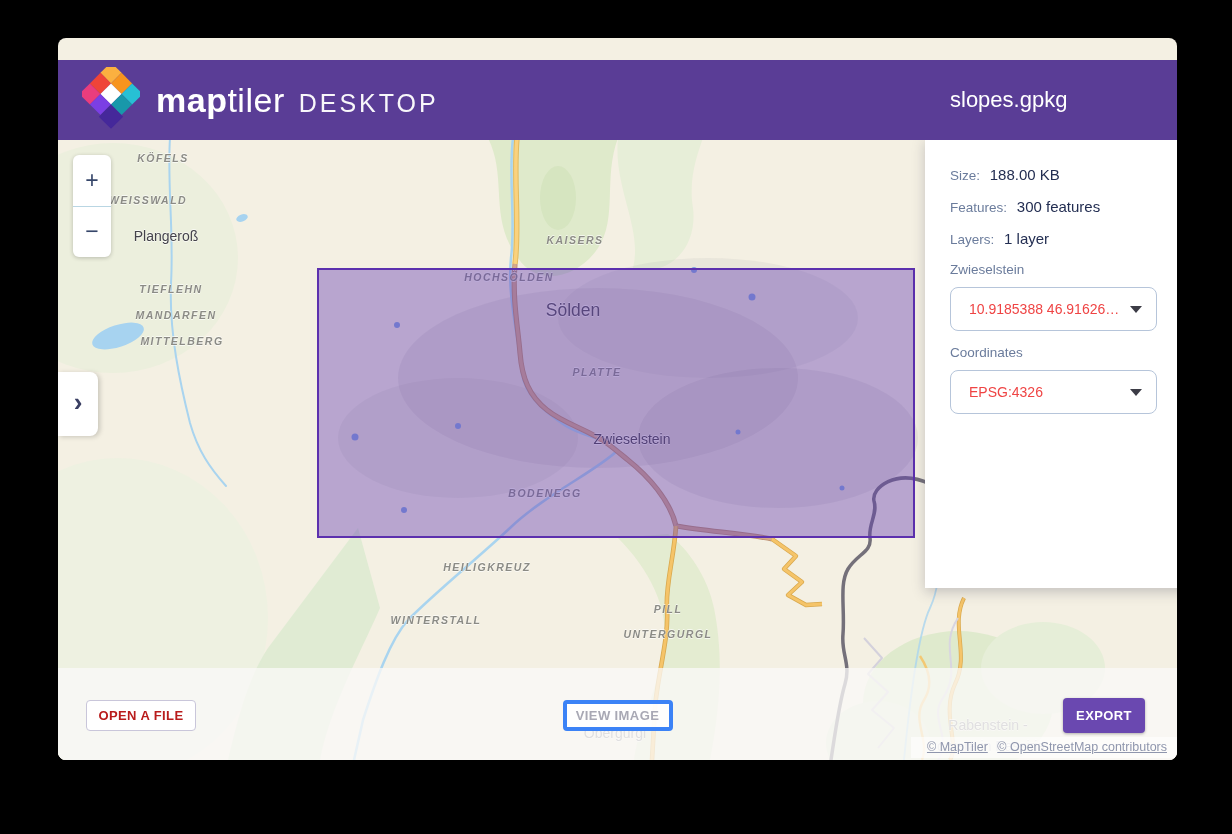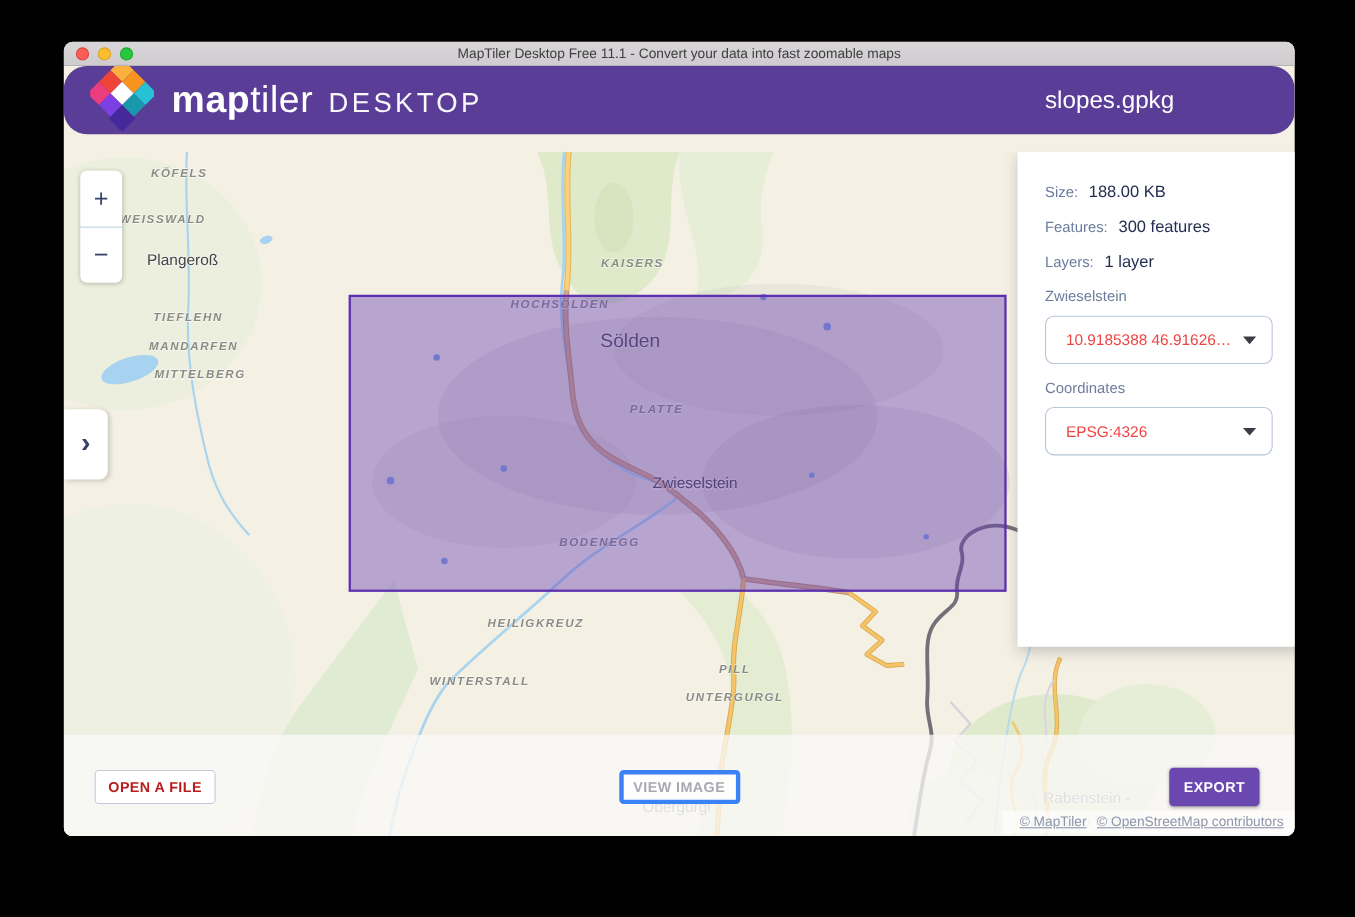--- a/index.html
+++ b/index.html
@@ -14,22 +14,22 @@
   .titlebar { position:absolute; left:0; top:0; width:100%; height:22px;
               background:linear-gradient(#d9d6d9,#cfccd0); border-bottom:1px solid #b6b3b6; z-index:40; }
   .titlebar .title { text-align:center; line-height:22px; font-size:12.5px; color:#3e3e3e; }
   .lights { position:absolute; left:11px; top:5px; display:flex; gap:8px; }
   .light { width:12px; height:12px; border-radius:50%; }
   .light.red    { background:#f95f57; border:.5px solid #e0443c; }
   .light.yellow { background:#fbbe2e; border:.5px solid #dea123; }
   .light.green  { background:#29c73f; border:.5px solid #1aab2c; }
 
   
-  .header { position:absolute; left:0; top:22px; width:100%; height:62px;
-            background:var(--header-purple,#5a3d96); display:flex; align-items:center; z-index:35;border-radius:21px; }
+  .header { position:absolute; left:0; top:22px; width:100%; height:80px;
+            background:var(--header-purple,#5a3d96); display:flex; align-items:center; z-index:35; }
   .brand { display:flex; align-items:center; padding-left:24px; }
   .logo { width:58px; height:66px; margin-right:16px; }
   .wordmark { color:#fff; font-size:34px; letter-spacing:.5px; display:flex; align-items:baseline; }
   .wm-bold { font-weight:700; }
   .wm-light { font-weight:300; }
   .wm-desktop { font-weight:300; font-size:25px; letter-spacing:3px; margin-left:14px; opacity:.96; }
   .header-file { margin-left:auto; width:252px; padding-left:25px; color:#fff;
                  font-size:22px; font-weight:500; }
 
   
@@ -94,28 +94,20 @@
   .attribution { position:absolute; right:0px; bottom:2px; z-index:16;
                  background:rgba(255,255,255,.6); padding:3px 10px 4px;
                  font-size:12.5px; color:#8f96ad; white-space:nowrap; }
   .attribution a { color:#8f96ad; text-decoration:underline; margin-left:6px; cursor:pointer; }
 </style>
 </head>
 <body>
 
 <div class="window">
 
-  <div class="titlebar">
-    <div class="lights">
-      <div class="light red"></div>
-      <div class="light yellow"></div>
-      <div class="light green"></div>
-    </div>
-    <div class="title">MapTiler Desktop Free 11.1 - Convert your data into fast zoomable maps</div>
-  </div>
 
   <div class="header">
     <div class="brand">
       <svg class="logo" viewBox="0 0 100 115">
         <g transform="rotate(45 50 47)">
           <rect x="11" y="8" width="26" height="26" fill="#fbb040"></rect>
           <rect x="37" y="8" width="26" height="26" fill="#f7941e"></rect>
           <rect x="63" y="8" width="26" height="26" fill="#27c0d4"></rect>
           <rect x="11" y="34" width="26" height="26" fill="#ef4438"></rect>
           <rect x="37" y="34" width="26" height="26" fill="#ffffff"></rect>

